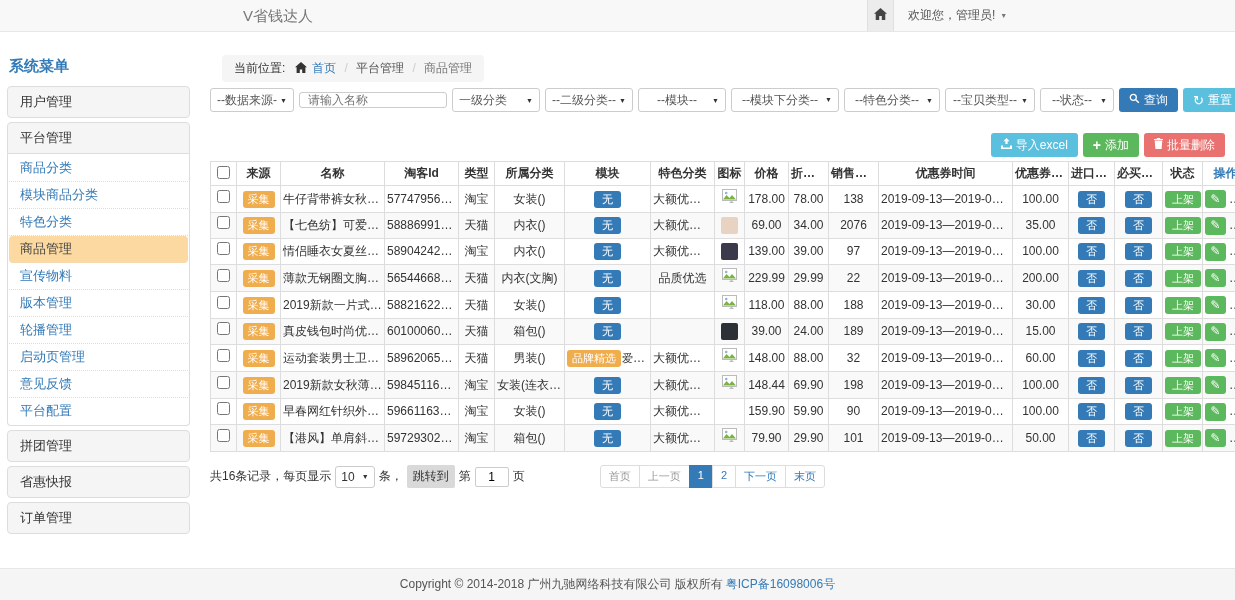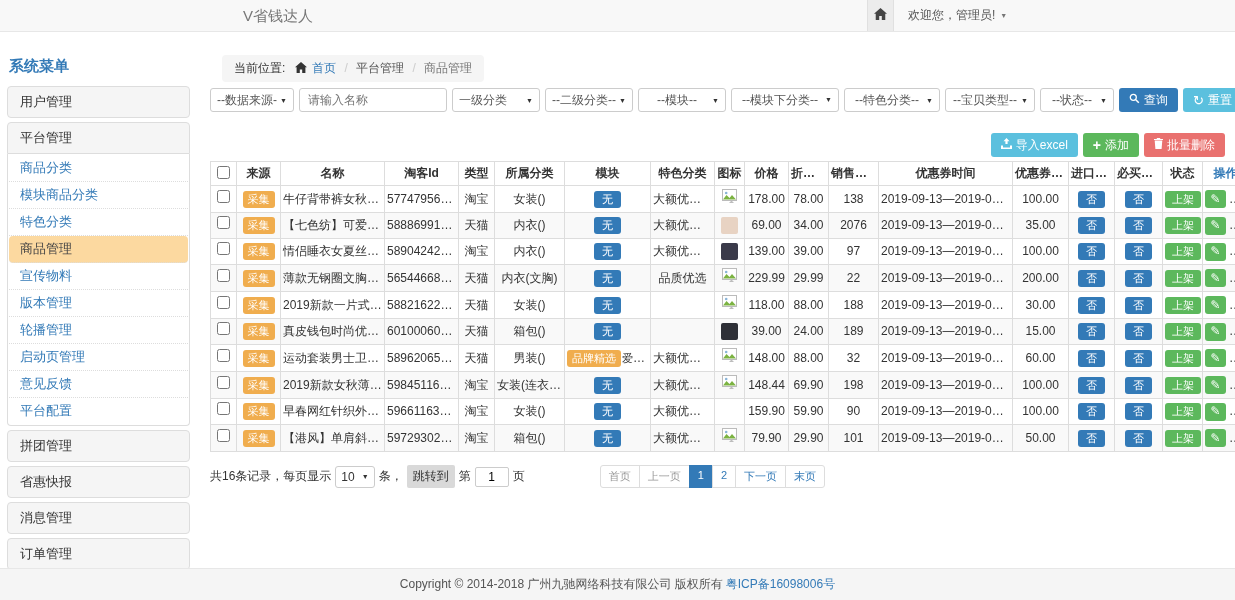--- a/index.html
+++ b/index.html
@@ -29,21 +29,21 @@
   .breadcrumb svg{vertical-align:-1px;margin:0 2px 0 6px}
   .crumb-home{color:#337ab7;text-decoration:none;cursor:pointer}
   .sep{color:#ccc;margin:0 5px}
   .crumb{color:#555}
   .crumb.cur{color:#777}
   .filter-row{margin-top:6px;display:flex;align-items:center;gap:5px}
   .fake-select{height:24px;border:1px solid #ccc;border-radius:3px;background:#fff;padding:0 6px;
     display:flex;align-items:center;color:#555;cursor:pointer;flex:none}
   .fake-select .lbl{flex:1;text-align:center;overflow:hidden;white-space:nowrap}
   .caret2{font-size:7px;color:#333;margin-left:3px}
-  .name-input{height:24px;border:1px solid #ccc;border-radius:3px;padding:0 8px;width:148px;font-size:12px;outline:none;flex:none}
+  .name-input{height:16px;border:1px solid #ccc;border-radius:3px;padding:0 8px;width:148px;font-size:12px;outline:none;flex:none}
   .btn{border:none;border-radius:3px;color:#fff;font-size:12px;height:24px;padding:0 10px;
     display:inline-flex;align-items:center;gap:4px;cursor:pointer;font-family:inherit;flex:none}
   .btn-primary{background:#337ab7}.btn-info{background:#5bc0de}.btn-success{background:#5cb85c}.btn-soft-danger{background:#e9716f}
   .ricon{font-size:13px;line-height:1}.plus{font-size:14px;font-weight:bold;line-height:1}
   .toolbar{margin-top:21px;display:flex;justify-content:flex-end;gap:5px}
   
   .grid{width:100%;border-collapse:collapse;table-layout:fixed;margin-top:4px}
   .grid th,.grid td{border:1px solid #ddd;text-align:center;padding:3px 2px;overflow:hidden;white-space:nowrap;text-overflow:ellipsis}
   .grid th{font-weight:bold;color:#333;height:23px;background:#fff}
   .grid td{height:26px;color:#333;line-height:19px}
@@ -113,23 +113,20 @@
           <div class="sub-item">启动页管理</div>
           <div class="sub-item">意见反馈</div>
           <div class="sub-item">平台配置</div>
         </div>
       </div>
       <div class="panel">
         <div class="panel-heading">拼团管理</div>
       </div>
       <div class="panel">
         <div class="panel-heading">省惠快报</div>
-      </div>
-      <div class="panel">
-        <div class="panel-heading">消息管理</div>
       </div>
       <div class="panel">
         <div class="panel-heading">订单管理</div>
       </div>
     </div>
 </div>
 
 <div class="main">
   <div class="breadcrumb">
     <span>当前位置:</span>

